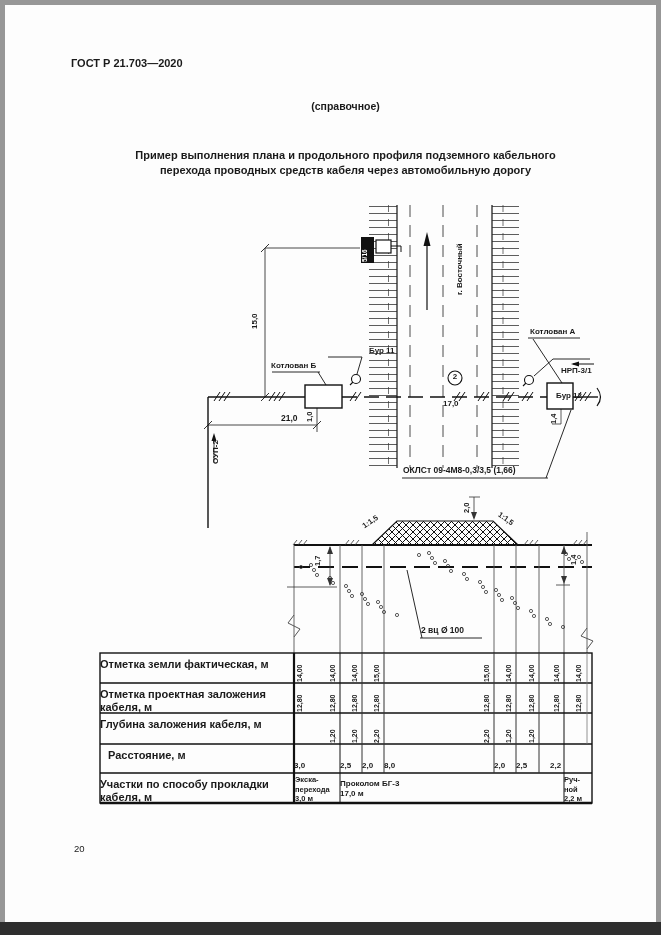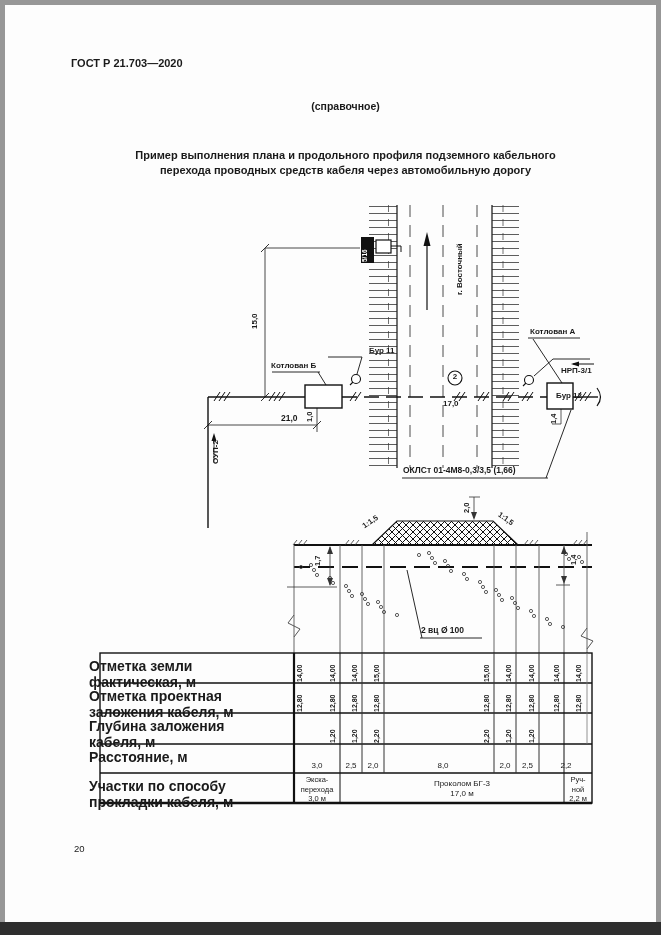--- a/index.html
+++ b/index.html
@@ -5,22 +5,22 @@
   html,body{margin:0;padding:0;background:#e8e8e8;}
   #page{position:relative;width:661px;height:935px;background:#fdfdfd;overflow:hidden;
         font-family:"Liberation Sans",sans-serif;color:#1a1a1a;}
   .frame{position:absolute;background:#979797;}
   #frame-bottom{background:#2e2e2e;}
   .lbl{position:absolute;font-weight:bold;font-size:8px;white-space:nowrap;line-height:1.1;}
   .vtext{position:absolute;writing-mode:vertical-rl;transform:rotate(180deg);
          font-weight:bold;font-size:8px;white-space:nowrap;line-height:1;}
   .center{position:absolute;left:30px;width:631px;text-align:center;}
   svg.art{position:absolute;left:0;top:0;}
-  .tcell{position:absolute;font-weight:normal;text-align:center;}
-  .rowlbl{position:absolute;left:89px;width:186px;font-weight:bold;font-size:14px;line-height:1.15;}
+  .tcell{position:absolute;font-weight:bold;}
+  .rowlbl{position:absolute;left:100px;width:186px;font-weight:bold;font-size:11px;line-height:1.15;}
   .val{position:absolute;writing-mode:vertical-rl;transform:rotate(180deg);
        font-weight:bold;font-size:7px;white-space:nowrap;height:27px;width:11px;line-height:1;}
 </style>
 </head>
 <body>
 <div id="page">
 
 <svg class="art" width="661" height="935" viewBox="0 0 661 935">
   <defs>
     <pattern id="hatchH" width="28" height="7" patternUnits="userSpaceOnUse">
@@ -267,33 +267,33 @@
 <div class="lbl" style="left:281px;top:414px;font-size:8.5px;">21,0</div>
 <div class="vtext" style="left:306px;top:404px;width:10px;height:18px;font-size:7.5px;">1,0</div>
 <div class="lbl" style="left:443px;top:400px;">17,0</div>
 <div class="lbl" style="left:271px;top:362px;">Котлован Б</div>
 <div class="lbl" style="left:329px;top:347px;margin-left:40px;">Бур 11</div>
 <div class="lbl" style="left:530px;top:328px;">Котлован А</div>
 <div class="lbl" style="left:556px;top:349px;margin-top:43px;">Бур 12</div>
 <div class="lbl" style="left:561px;top:367px;text-align:right;">НРП-3/1</div>
 <div class="lbl" style="left:449px;top:373px;width:12px;text-align:center;">2</div>
 <div class="vtext" style="left:550px;top:407px;width:10px;height:17px;font-size:7.5px;">1,4</div>
-<div class="lbl" style="left:403px;top:466px;font-size:8.5px;">ОКЛСт 01-4М8-0,3/3,5 (1,66)</div>
+<div class="lbl" style="left:403px;top:466px;font-size:8.5px;">ОКЛСт 09-4М8-0,3/3,5 (1,66)</div>
 
 <div class="vtext" style="left:314px;top:548px;width:10px;height:18px;font-size:7.5px;">1,7</div>
 <div class="vtext" style="left:463px;top:496px;width:10px;height:17px;font-size:7.5px;">2,0</div>
 <div class="lbl" style="left:362px;top:518px;font-size:7.5px;transform:rotate(-35deg);">1:1,5</div>
 <div class="lbl" style="left:497px;top:515px;font-size:7.5px;transform:rotate(35deg);">1:1,5</div>
 <div class="vtext" style="left:570px;top:548px;width:10px;height:17px;font-size:7.5px;">1,4</div>
 <div class="lbl" style="left:421px;top:626px;font-size:8.5px;">2 вц Ø 100</div>
 
 <div class="rowlbl" style="top:658px;">Отметка земли фактическая, м</div>
 <div class="rowlbl" style="top:688px;">Отметка проектная заложения кабеля, м</div>
 <div class="rowlbl" style="top:718px;">Глубина заложения кабеля, м</div>
-<div class="rowlbl" style="top:749px;">Расстояние, м</div>
+<div class="rowlbl" style="top:749px;margin-left:8px;">Расстояние, м</div>
 <div class="rowlbl" style="top:778px;">Участки по способу прокладки кабеля, м</div>
 
 <div class="val" style="left:296px;top:655px;">14,00</div>
 <div class="val" style="left:329px;top:655px;">14,00</div>
 <div class="val" style="left:351px;top:655px;">14,00</div>
 <div class="val" style="left:373px;top:655px;">15,00</div>
 <div class="val" style="left:483px;top:655px;">15,00</div>
 <div class="val" style="left:505px;top:655px;">14,00</div>
 <div class="val" style="left:528px;top:655px;">14,00</div>
 <div class="val" style="left:553px;top:655px;">14,00</div>

